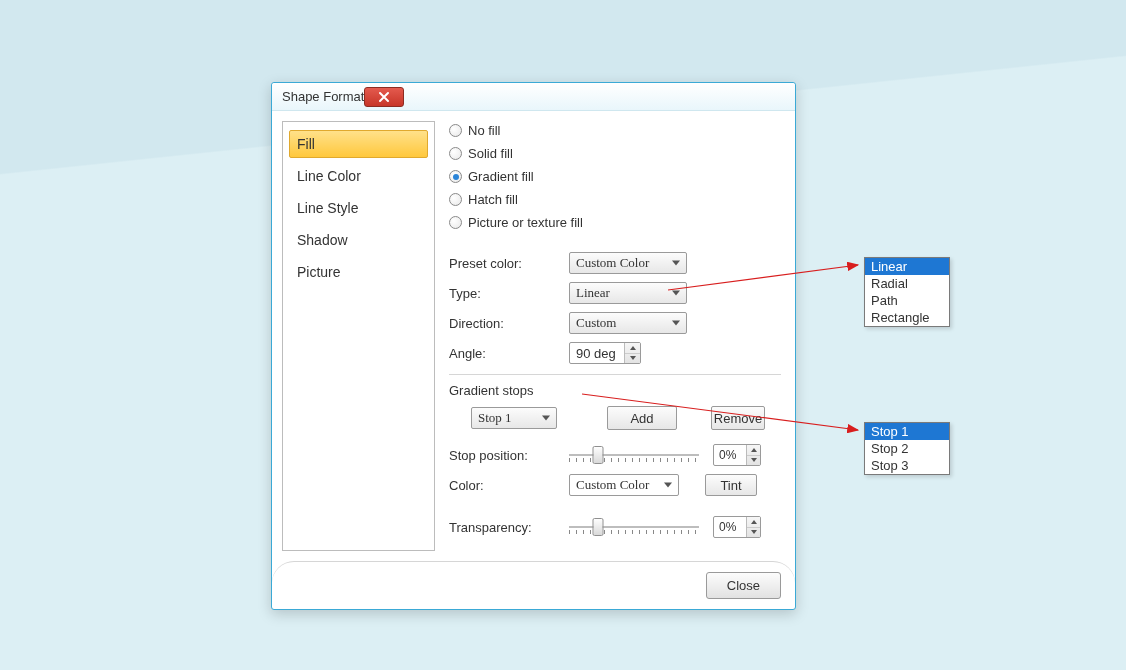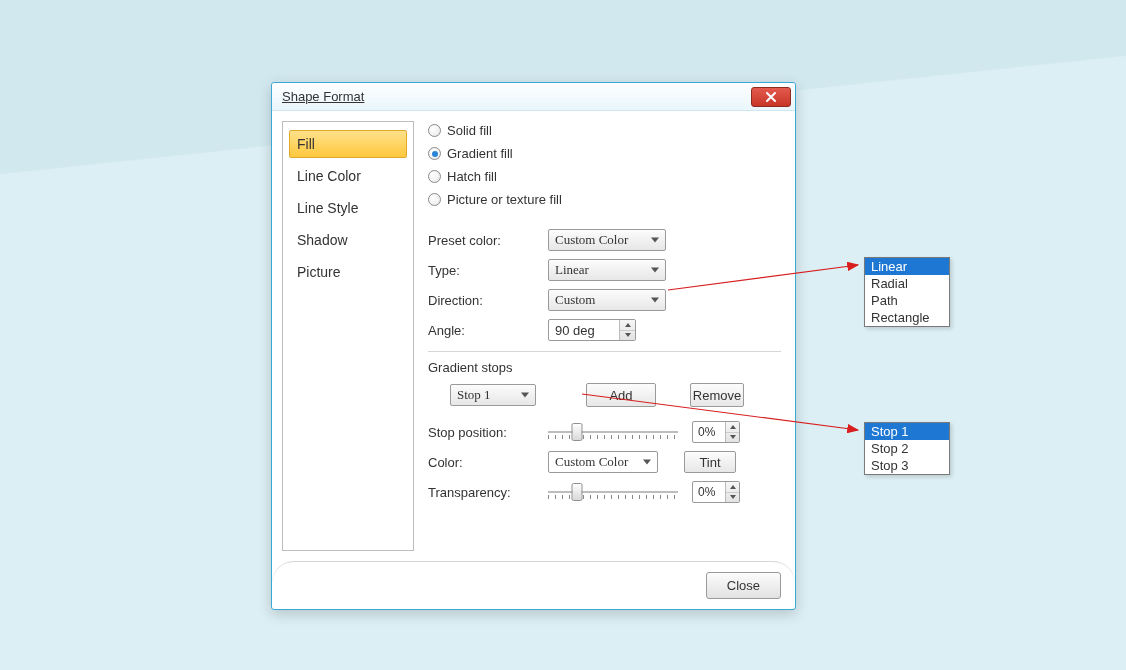--- a/index.html
+++ b/index.html
@@ -26,49 +26,47 @@
     top: 82px;
     width: 525px;
     background: #fff;
     border: 1px solid #3aa9d6;
     border-radius: 3px;
     box-shadow: 0 4px 14px rgba(0,0,0,.18);
   }
   .titlebar {
     display: flex;
     align-items: center;
-    justify-content: space-between;
     height: 28px;
     background: linear-gradient(#ffffff,#e9f6fb);
     border-bottom: 1px solid #cfe7ef;
     padding: 0 4px 0 10px;
     border-top-left-radius: 3px;
     border-top-right-radius: 3px;
-    text-decoration: underline;
   }
   .titlebar .title { font-size: 13px; color:#333; }
   .close-btn {
     width: 40px; height: 20px;
     background: linear-gradient(#e45a4e,#c73528);
     border: 1px solid #8d2b21;
     border-radius: 3px;
     display: flex; align-items: center; justify-content: center;
     color: #fff;
     cursor: pointer;
   }
   .close-btn svg { width:12px; height:12px; }
 
   .dialog-body {
     display: flex;
     padding: 10px;
     gap: 10px;
   }
 
   .sidebar {
-    width: 132px;
+    width: 153px;
     border: 1px solid #bcbcbc;
     background: #fff;
     padding: 8px 6px;
     height: 430px;
   }
   .side-item {
     padding: 6px 8px;
     margin-bottom: 4px;
     border-radius: 2px;
     font-size: 14px;
@@ -124,21 +122,21 @@
   }
   .combo::after{
     content:""; position:absolute; right:6px; top:50%;
     width:0;height:0;border-left:4px solid transparent;border-right:4px solid transparent;border-top:5px solid #555;
     transform: translateY(-50%);
   }
   .combo.wide { min-width: 118px; }
   .combo.narrow { min-width: 80px; }
 
   .spinner {
-    width: 88px; height:22px; display:flex; align-items:center;
+    width: 72px; height:22px; display:flex; align-items:center;
     padding-left:6px; position:relative; background:#fff;
   }
   .spinner .arrows {
     position:absolute; right:0; top:0; bottom:0; width:16px;
     border-left:1px solid #bbb;
     display:flex; flex-direction:column;
     background: linear-gradient(#f6f6f6,#e3e3e3);
   }
   .spinner .arrows div{
     flex:1; display:flex; align-items:center; justify-content:center;
@@ -248,20 +246,24 @@
       <div class="side-item">Line Color</div>
       <div class="side-item">Line Style</div>
       <div class="side-item">Shadow</div>
       <div class="side-item">Picture</div>
     </div>
 
     <div class="main">
 
       <div class="radio-row">
           <span class="radio"></span>
+          <span>No fill</span>
+        </div>
+      <div class="radio-row">
+          <span class="radio"></span>
           <span>Solid fill</span>
         </div>
       <div class="radio-row">
           <span class="radio sel"></span>
           <span>Gradient fill</span>
         </div>
       <div class="radio-row">
           <span class="radio"></span>
           <span>Hatch fill</span>
         </div>
@@ -342,21 +344,21 @@
 
       <div class="field-row" style="">
         <span class="field-label">Color:</span>
         <div class="combo" style="min-width:110px;background:#fff">
             <span>Custom Color</span>
           </div>
         <div style="width:26px"></div>
         <div class="inline-btn" style="width:52px">Tint</div>
       </div>
 
-      <div class="field-row" style="margin-top:8px">
+      <div class="field-row" style="margin-top:20px">
         <span class="field-label">Transparency:</span>
         <div class="slider">
           <div class="slider-track"></div>
             <div class="ticks"></div>
           <div class="slider-thumb" style="left:22%"></div>
         </div>
         <div style="width:14px"></div>
         <div class="mini-spinner">
           <span>0%</span>
           <div class="arrows">

